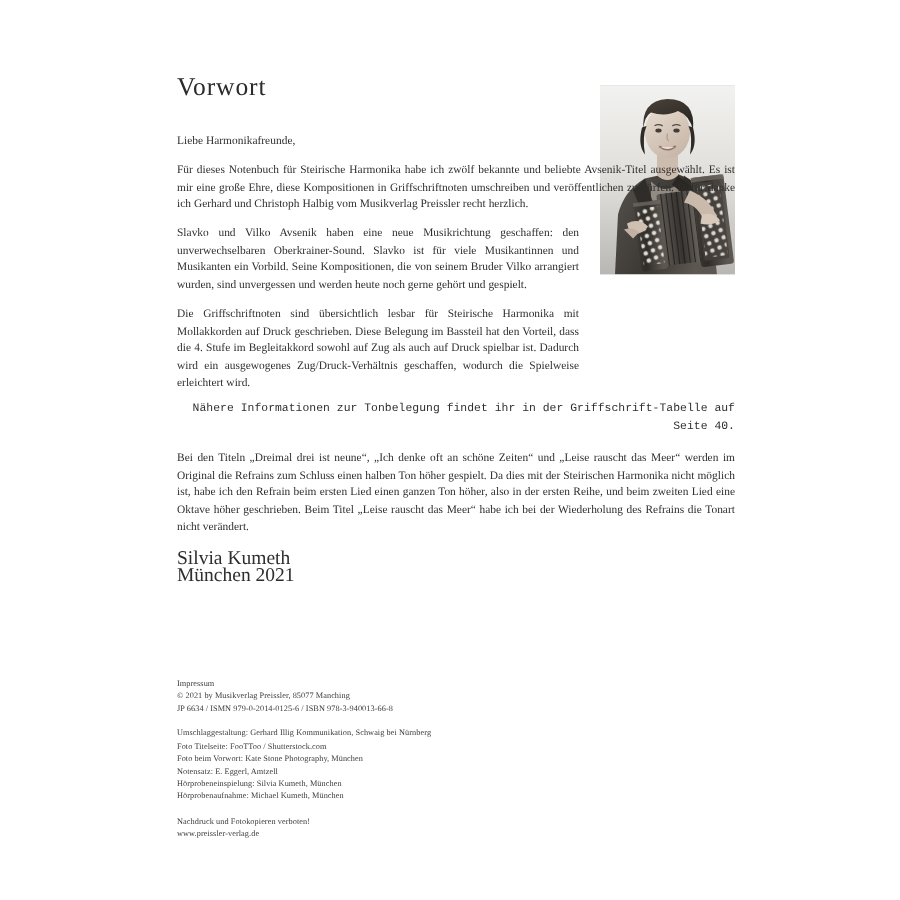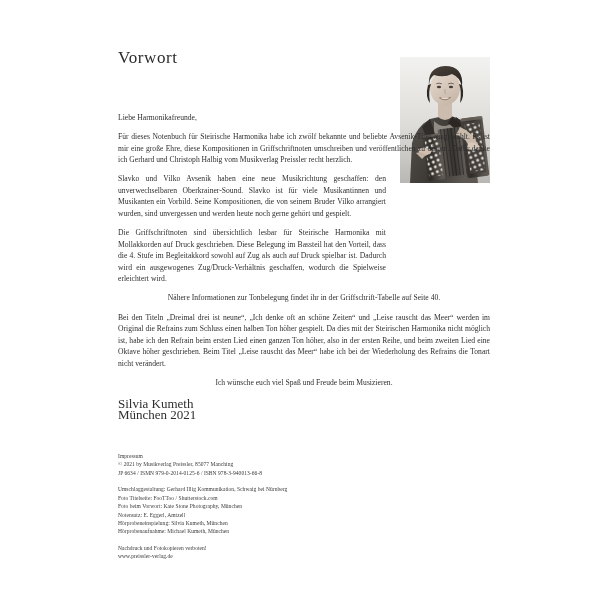--- a/index.html
+++ b/index.html
@@ -33,34 +33,34 @@
     letter-spacing: 0.6px;
     color: #2b2b2b;
     font-weight: 400;
     white-space: nowrap;
   }
 
   
   .body-col {
     position: absolute;
     left: 118px;
-    top: 112px;
+    top: 88px;
     width: 372px;
   }
 
   .para {
     font-size: 7.6px;
     line-height: 11.55px;
     color: #2e2e2e;
     margin: 0 0 7.6px 0;
     text-align: justify;
     text-justify: inter-word;
     letter-spacing: 0.02px;
   }
-  .para.last-left { text-align: center; }
+  .para.last-left { text-align: right; font-family: Liberation Mono, monospace; }
   .para.nogap { margin-bottom: 0; }
 
   
   .photo-float {
     float: right;
     width: 96px;
     height: 90px;
     shape-outside: margin-box;
     margin: 0 0 2px 8px;
   }
@@ -223,21 +223,20 @@
     </p>
 
     <p class="para">Die Griffschriftnoten sind übersichtlich lesbar für Steirische Harmonika mit Mollakkorden auf Druck geschrieben. Diese Belegung im Bassteil hat den Vorteil, dass die 4. Stufe im Begleitakkord sowohl auf Zug als auch auf Druck spielbar ist. Dadurch wird ein ausgewogenes Zug/Druck-Verhältnis geschaffen, wodurch die Spielweise erleichtert wird.</p>
 
     <p class="para last-left">Nähere Informationen zur Tonbelegung findet ihr in der Griffschrift-Tabelle auf Seite 40.</p>
 
 
     <p class="para">Bei den Titeln „Dreimal drei ist neune“, „Ich denke oft an schöne Zeiten“ und „Leise rauscht das Meer“ werden im Original die Refrains zum Schluss einen halben Ton höher gespielt. Da dies mit der Steirischen Harmonika nicht möglich ist, habe ich den Refrain beim ersten Lied einen ganzen Ton höher, also in der ersten Reihe, und beim zweiten Lied eine Oktave höher geschrieben. Beim Titel „Leise rauscht das Meer“ habe ich bei der Wiederholung des Refrains die Tonart nicht verändert.</p>
 
 
-    <p class="para last-left nogap">Ich wünsche euch viel Spaß und Freude beim Musizieren.</p>
 
     <div class="sig-block">
       <div>Silvia Kumeth</div>
       <div>München 2021</div>
     </div>
   </div>
 
   <div class="impressum">
     <div class="grp">
       <div>Impressum</div>

